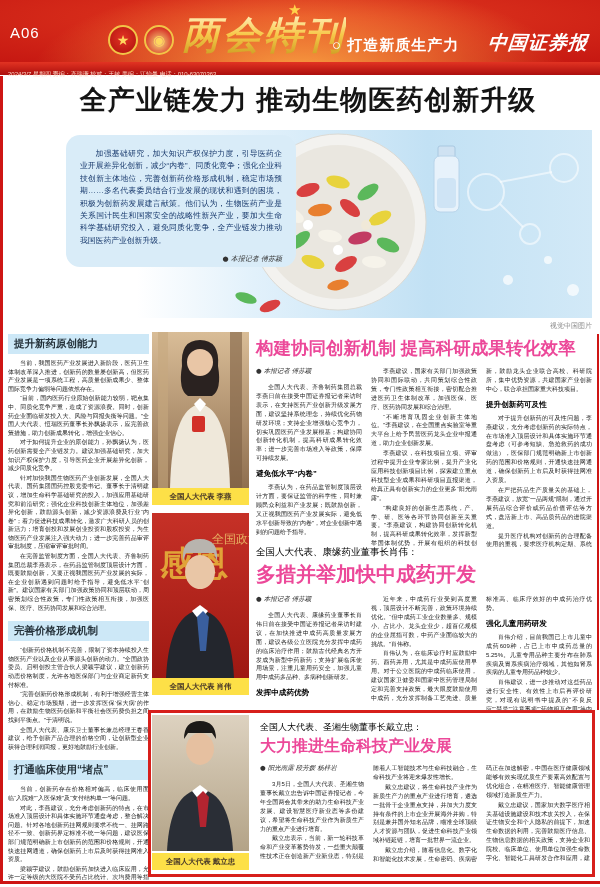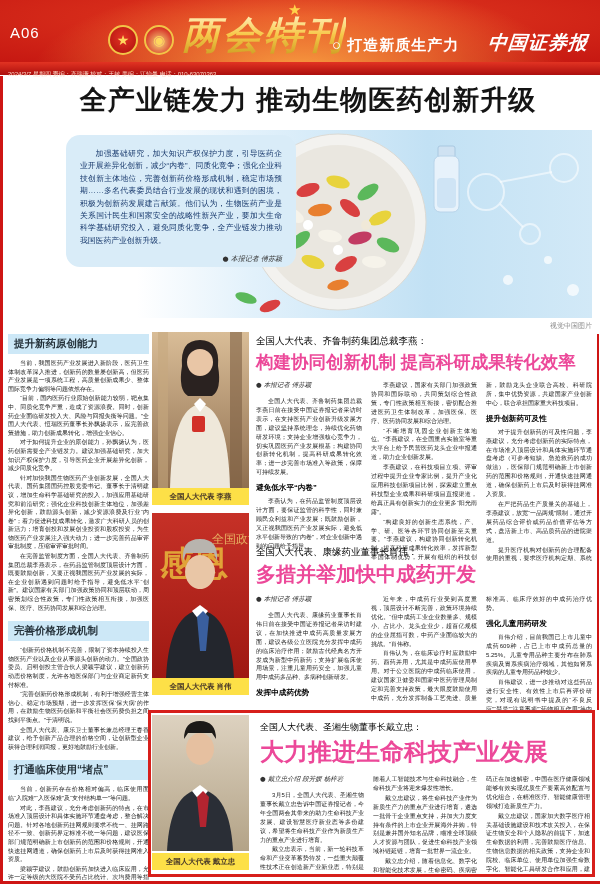--- a/index.html
+++ b/index.html
@@ -71,21 +71,21 @@
   .cols{column-count:3;column-gap:9px;overflow:hidden;}
   .cols p{font-size:6px;line-height:8.9px;text-align:justify;text-indent:2em;margin:0 0 1px;color:#1b1b1b;}
   .cols h4{font-size:7.6px;margin:6px 0 4px;color:#000;}
   .cols .by{font-size:6.5px;color:#333;margin:0 0 7px;
     font-family:"DejaVu Serif","Liberation Serif",serif;font-style:italic;}
   .a1{left:256px;top:335px;} .a1 .cols{height:185px;}
   .a2{left:256px;top:546px;} .a2 .cols{height:119px;} .a2 .a-head{font-size:20px;}
   .red-box{left:148px;top:710px;width:447px;height:167px;border:3px solid #d71f1b;
     box-sizing:border-box;background:#fff;z-index:4;}
   .a3{left:260px;top:721px;width:330px;z-index:5;} .a3 .cols{height:100px;}
-  .a3 .a-head{font-size:24px;} .a3 .kicker{font-size:9px;}
+  .a3 .a-head{font-size:16px;} .a3 .kicker{font-size:9px;}
 </style>
 </head>
 <body>
 
 <div class="abs banner">
   <div class="abs star">★</div>
   <div class="abs pagenum">A06</div>
   <div class="abs emblem emblem1">★</div>
   <div class="abs emblem emblem2">◉</div>
   <div class="abs banner-title">两会特刊</div>
@@ -233,21 +233,20 @@
     <path d="M48 18 a14 16 0 1 0 0.1 0" fill="#e6c0a0"></path>
     <path d="M32 24 q0 -18 16 -18 q16 0 16 18 l-4 -6 l-24 0 z" fill="#1c1a18"></path>
     <path d="M15 136 q3 -58 33 -62 q30 4 33 62 z" fill="#2a2e36"></path>
     <path d="M40 76 l8 10 l8 -10 l-8 -6 z" fill="#fff"></path>
     <path d="M45 82 l3 30 l6 0 l3 -30 l-6 -6 z" fill="#b32430"></path>
   </svg>
 </div>
 <div class="abs cap c3">全国人大代表  戴立忠</div>
 
 <div class="abs article a1">
-  <div class="kicker">全国人大代表、齐鲁制药集团总裁李燕：</div>
   <div class="a-head">构建协同创新机制  提高科研成果转化效率</div>
   <div class="cols">
       <div class="by">● 本报记者  傅苏颖</div>
       <p>全国人大代表、齐鲁制药集团总裁李燕日前在接受中国证券报记者采访时表示，在支持医药产业创新升级发展方面，建议坚持系统理念，持续优化药物研发环境；支持企业增强核心竞争力，切实巩固医药产业发展根基；构建协同创新转化机制，提高科研成果转化效率；进一步完善市场准入等政策，保障可持续发展。</p>
       <h4>避免低水平“内卷”</h4>
       <p>李燕认为，在药品监管制度顶层设计方面，要保证监管的科学性，同时兼顾民众利益和产业发展；既鼓励创新，又正视我国医药产业发展实际，避免低水平创新导致的“内卷”，对企业创新中遇到的问题给予指导。</p>
       <p>李燕建议，国家有关部门加强政策协同和国际联动，共同策划综合性政策，专门性政策相互衔接，密切配合推进医药卫生体制改革，加强医保、医疗、医药协同发展和综合治理。</p>
       <p>“不断培育巩固企业创新主体地位。”李燕建议，在全国重点实验室等重大平台上给予民营医药龙头企业申报通道，助力企业创新发展。</p>
       <p>李燕建议，在科技项目立项、评审过程中提升企业专家比例，提升产业化应用科技创新项目比例，探索建立重点科技型企业成果和科研项目直报渠道，给真正具有创新实力的企业更多“阳光雨露”。</p>
       <p>“构建良好的创新生态系统，产、学、研、医等各环节协同创新至关重要。”李燕建议，构建协同创新转化机制，提高科研成果转化效率，发挥新型举国体制优势，开展有组织的科技创新，鼓励龙头企业联合高校、科研院所，集中优势资源，共建国家产业创新中心，联合承担国家重大科技项目。</p>
@@ -271,20 +270,20 @@
       <p>肖伟介绍，目前我国已上市儿童中成药609种，占已上市中成药总量的5.25%。儿童专用品种主要分布在肺系疾病及胃系疾病治疗领域，其他如肾系疾病的儿童专用药品种较少。</p>
       <p>肖伟建议，进一步推动对这些药品进行安全性、有效性上市后再评价研究，对现有说明书中提及的“不良反应”“禁忌”“注意事项”“药物相互作用”等内容及时修订更新，确保说明书内容完整、准确、规范，更好指导临床合理使用，实行“谁注册谁负责、谁负责谁受益”的原则，鼓励儿童中成药生产企业积极参与安全性和有效性评价研究。</p>
     </div>
 </div>
 
 <div class="abs red-box"></div>
 <div class="abs article a3">
   <div class="kicker">全国人大代表、圣湘生物董事长戴立忠：</div>
   <div class="a-head">大力推进生命科技产业发展</div>
   <div class="cols">
-      <div class="by">● 戴立忠介绍  段芳媛  杨梓岩</div>
+      <div class="by">● 阳光雨露  段芳媛  杨梓岩</div>
       <p>3月5日，全国人大代表、圣湘生物董事长戴立忠告诉中国证券报记者，今年全国两会其带来的助力生命科技产业发展、建设智慧医疗新业态等多份建议，希望将生命科技产业作为新质生产力的重点产业进行培育。</p>
       <p>戴立忠表示，当前，新一轮科技革命和产业变革蓄势待发，一些重大颠覆性技术正在创造新产业新业态，特别是随着人工智能技术与生命科技融合，生命科技产业将迎来爆发性增长。</p>
       <p>戴立忠建议，将生命科技产业作为新质生产力的重点产业进行培育，遴选一批骨干企业重点支持，并加大力度支持有条件的上市企业开展海外并购，特别是兼并国外知名品牌，瞄准全球顶级人才资源与团队，促进生命科技产业领域补链延链，培育一批世界一流企业。</p>
       <p>戴立忠介绍，随着信息化、数字化和智能化技术发展，生命密码、疾病密码正在加速解密，中国在医疗健康领域能够有效实现优质生产要素高效配置与优化组合，在精准医疗、智能健康管理领域打造新质生产力。</p>
       <p>戴立忠建议，国家加大数字医疗相关基础设施建设和技术攻关投入，在保证生物安全和个人隐私的前提下，加速生命数据的利用，完善鼓励医疗信息、生物信息数据的相关政策，支持企业和院校、临床单位、使用单位加强生命数字化、智能化工具研发合作和应用，建立示范应用场景，强化数字化、智能化技术在疾病监控、医疗和公共卫生服务体系中的应用，打破信息孤岛。</p>
     </div>
 </div>
 
 </body></html>

